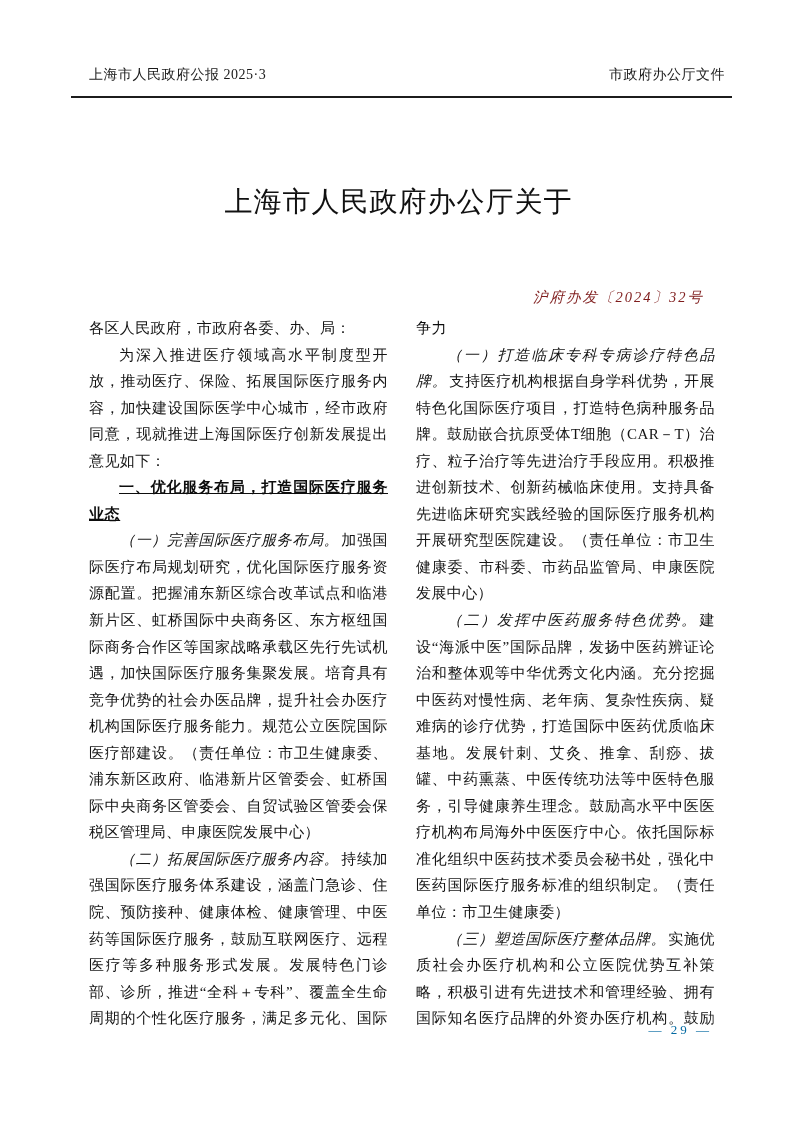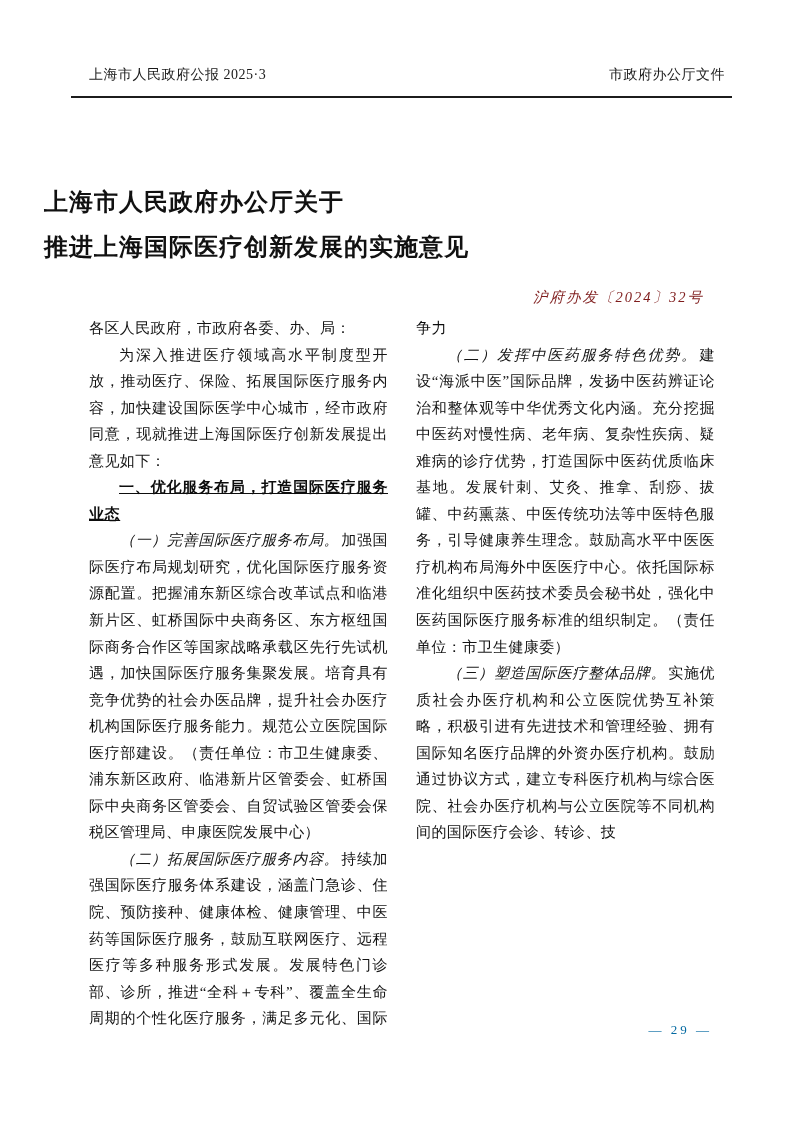--- a/index.html
+++ b/index.html
@@ -32,23 +32,23 @@
     right: 62px;
     border-top: 2px solid #1c1c1c;
   }
 
   
   .doc-title {
     position: absolute;
     top: 176px;
     left: 40px;
     right: 40px;
-    text-align: left;
-    font-size: 24px;
-    font-weight: bold;
+    text-align: center;
+    font-size: 28px;
+    font-weight: normal;
     line-height: 44px;
     letter-spacing: 1px;
     color: #111;
   }
   .doc-number {
     position: absolute;
     top: 285px;
     right: 90px;
     font-size: 14.5px;
     font-style: italic;
@@ -109,37 +109,37 @@
 <body>
 
 <div class="masthead">
   <span>上海市人民政府公报 2025·3</span>
   <span>市政府办公厅文件</span>
 </div>
 <div class="masthead-rule"></div>
 
 <div class="doc-title">
   <div>上海市人民政府办公厅关于</div>
-  <div>推进上海国际医疗创新发展的实施意见</div>
 </div>
 
 <div class="doc-number">沪府办发〔2024〕32号</div>
 
 <div class="columns">
 
   <div class="col">
     <p>各区人民政府，市政府各委、办、局：</p>
     <p class="indent">为深入推进医疗领域高水平制度型开放，推动医疗、保险、拓展国际医疗服务内容，加快建设国际医学中心城市，经市政府同意，现就推进上海国际医疗创新发展提出意见如下：</p>
     <p class="sec-heading">一、优化服务布局，打造国际医疗服务业态</p>
     <p class="indent"><span class="lead">（一）完善国际医疗服务布局。</span><span>加强国际医疗布局规划研究，优化国际医疗服务资源配置。把握浦东新区综合改革试点和临港新片区、虹桥国际中央商务区、东方枢纽国际商务合作区等国家战略承载区先行先试机遇，加快国际医疗服务集聚发展。培育具有竞争优势的社会办医品牌，提升社会办医疗机构国际医疗服务能力。规范公立医院国际医疗部建设。（责任单位：市卫生健康委、浦东新区政府、临港新片区管委会、虹桥国际中央商务区管委会、自贸试验区管委会保税区管理局、申康医院发展中心）</span></p>
     <p class="indent"><span class="lead">（二）拓展国际医疗服务内容。</span><span>持续加强国际医疗服务体系建设，涵盖门急诊、住院、预防接种、健康体检、健康管理、中医药等国际医疗服务，鼓励互联网医疗、远程医疗等多种服务形式发展。发展特色门诊部、诊所，推进“全科＋专科”、覆盖全生命周期的个性化医疗服务，满足多元化、国际化医疗服务需求。（责任单位：市卫生健康委、市疾控局）</span></p>
 
   </div>
 
   <div class="col">
     <p class="sec-heading-cont">争力</p>
+    <p class="indent"><span class="lead">（一）打造临床专科专病诊疗特色品牌。</span><span>支持医疗机构根据自身学科优势，开展特色化国际医疗项目，打造特色病种服务品牌。鼓励嵌合抗原受体T细胞（CAR－T）治疗、粒子治疗等先进治疗手段应用。积极推进创新技术、创新药械临床使用。支持具备先进临床研究实践经验的国际医疗服务机构开展研究型医院建设。（责任单位：市卫生健康委、市科委、市药品监管局、申康医院发展中心）</span></p>
     <p class="indent"><span class="lead">（二）发挥中医药服务特色优势。</span><span>建设“海派中医”国际品牌，发扬中医药辨证论治和整体观等中华优秀文化内涵。充分挖掘中医药对慢性病、老年病、复杂性疾病、疑难病的诊疗优势，打造国际中医药优质临床基地。发展针刺、艾灸、推拿、刮痧、拔罐、中药熏蒸、中医传统功法等中医特色服务，引导健康养生理念。鼓励高水平中医医疗机构布局海外中医医疗中心。依托国际标准化组织中医药技术委员会秘书处，强化中医药国际医疗服务标准的组织制定。（责任单位：市卫生健康委）</span></p>
     <p class="indent"><span class="lead">（三）塑造国际医疗整体品牌。</span><span>实施优质社会办医疗机构和公立医院优势互补策略，积极引进有先进技术和管理经验、拥有国际知名医疗品牌的外资办医疗机构。鼓励通过协议方式，建立专科医疗机构与综合医院、社会办医疗机构与公立医院等不同机构间的国际医疗会诊、转诊、技</span></p>
   </div>
 
 </div>
 
 <div class="folio">— 29 —</div>
 
 </body></html>

